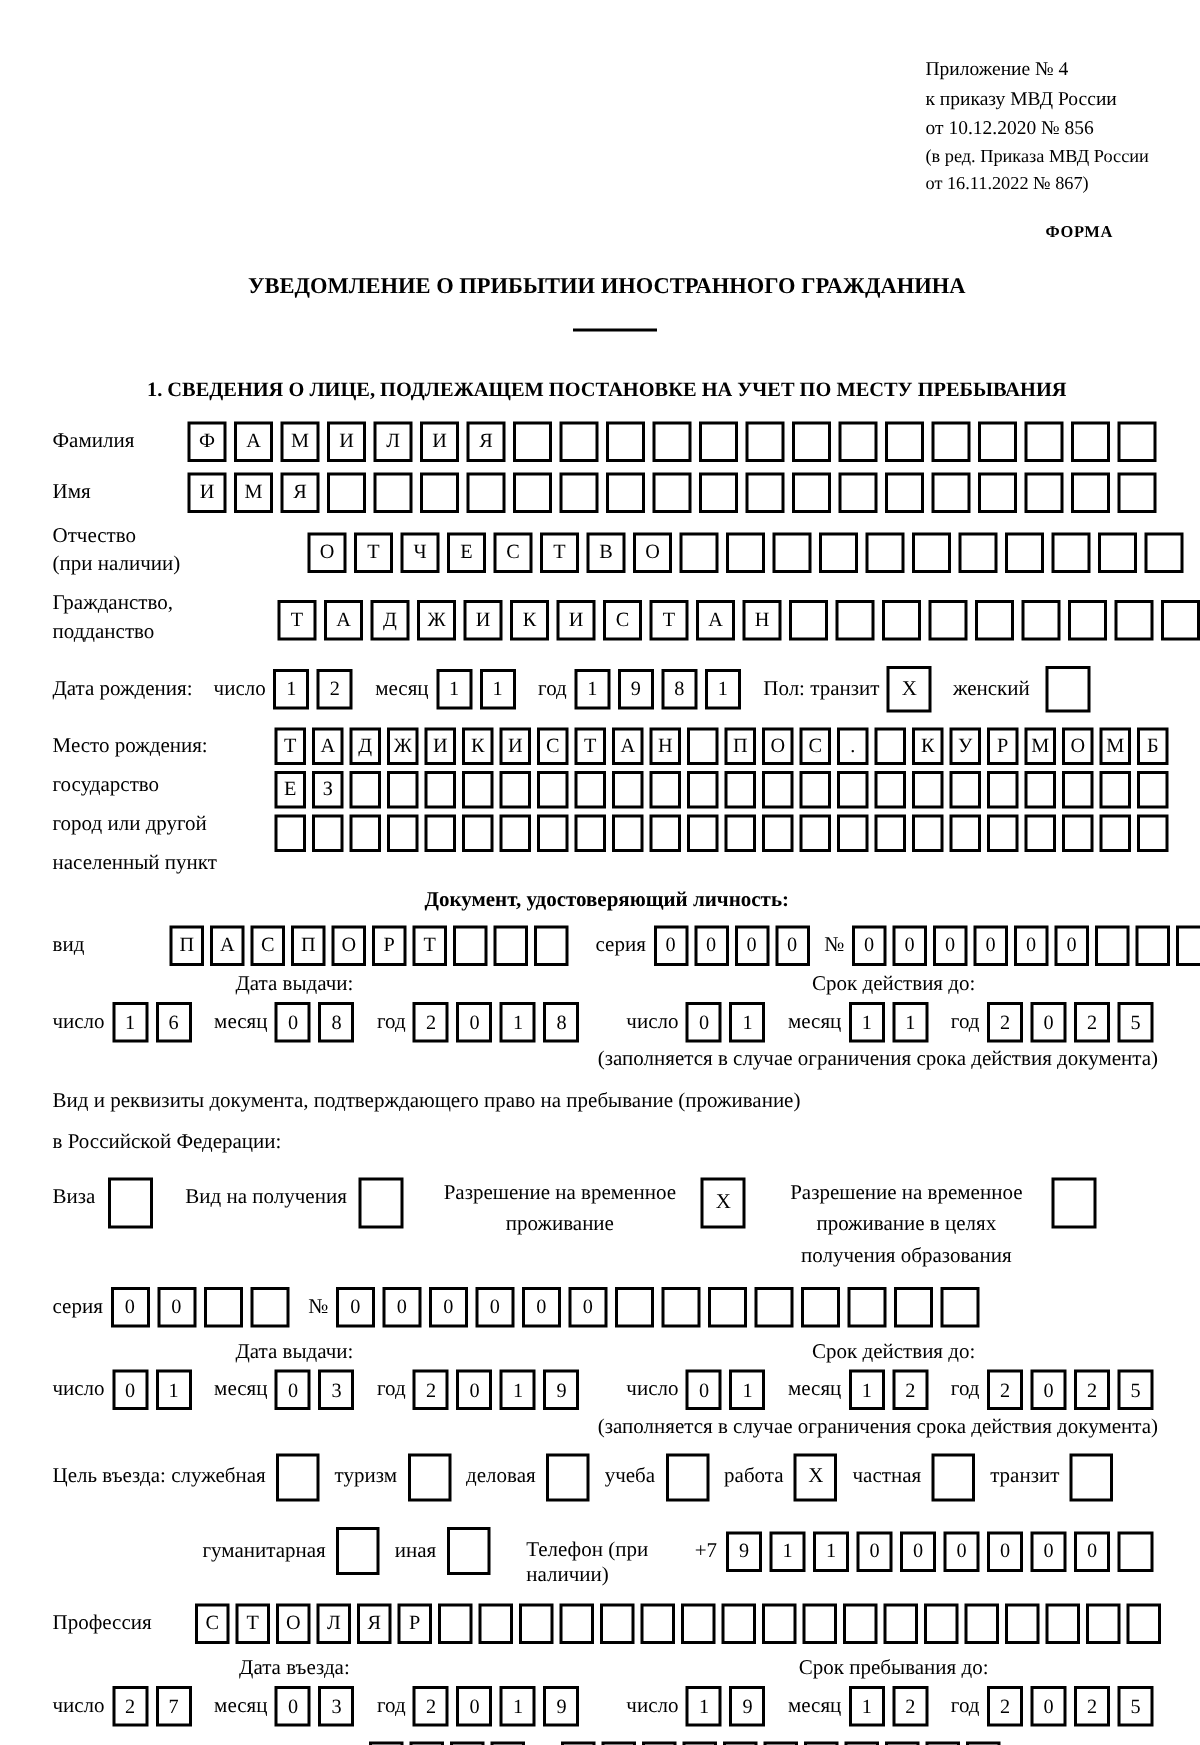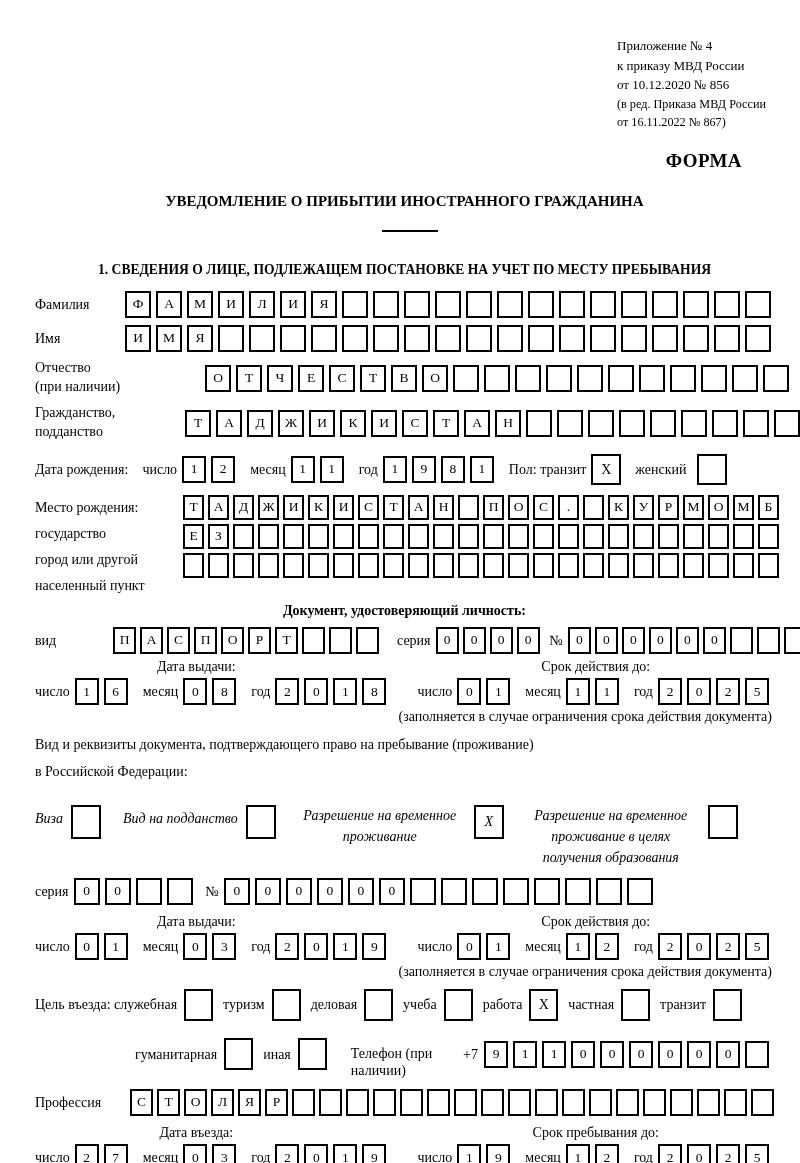--- a/index.html
+++ b/index.html
@@ -2,21 +2,21 @@
 <html><head>
 <meta charset="utf-8">
 <style>
   html,body{margin:0;padding:0;}
   body{width:800px;min-height:1163px;background:#ffffff;color:#000;
        font-family:"Liberation Serif","DejaVu Serif",serif;font-size:14px;line-height:1.25;}
   .page{padding:36px 26px 14px 35px;box-sizing:border-box;}
 
   .appendix{margin-left:582px;font-size:13px;line-height:1.5;}
   .appendix .small{font-size:12.2px;}
-  .forma{font-weight:bold;text-align:right;margin:18px 32px 0 0;font-size:19px;letter-spacing:.4px;}
+  .forma{font-weight:bold;text-align:right;margin:18px 32px 0 0;font-size:11px;letter-spacing:.4px;}
 
   .title{text-align:center;font-weight:bold;font-size:15px;margin-top:15px;line-height:1.75;}
   .blank-line{display:inline-block;width:56px;height:4px;border-bottom:2px solid #000;margin-left:10px;}
 
   .sec-head{font-weight:bold;font-size:13.6px;text-align:center;margin-top:22px;margin-bottom:12px;}
 
   .row{display:flex;align-items:center;margin-top:7px;}
   .lbl{flex:none;}
   .w90{width:90px;} .w170{width:170px;} .w150{width:150px;} .w148{width:148px;} .w78{width:43px;margin-right:35px;} .w95{width:95px;}
   .cells{display:flex;flex:none;}
@@ -39,21 +39,21 @@
   .dg-left{width:390px;}
   .dg-right{flex:1;}
   .date-caption{text-align:center;margin-bottom:3px;}
   .dg-left .date-caption{padding-right:60px;}
   .date-line{display:flex;align-items:center;}
   .dlbl{margin-right:5px;}
   .dlbl2{margin-left:10px;margin-right:5px;}
   .restrict{font-size:14px;text-align:right;margin-top:3px;margin-right:2px;}
 
   .plain{margin-top:10px;}
-  .chk-row{display:flex;align-items:flex-start;margin-top:24px;font-style:italic;}
+  .chk-row{display:flex;align-items:flex-start;margin-top:14px;}
   .checkbox{width:26px;height:30px;flex:none;border:2px solid #000;display:inline-flex;
             align-items:center;justify-content:center;font-size:14px;background:#fff;}
   .chk-label{margin-right:8px;}
   .chk-ml{text-align:center;line-height:1.5;margin:0 8px 0 18px;}
   .purpose-row{display:flex;align-items:center;margin-top:8px;flex-wrap:nowrap;}
   .purpose-row .checkbox{margin:0 10px 0 7px;width:25px;height:28px;}
   .indent100{margin-left:100px;}
 </style>
 </head>
 <body>
@@ -386,21 +386,21 @@
     </div>
   </div>
   <div class="restrict">(заполняется в случае ограничения срока действия документа)</div>
 
   <div class="plain">Вид и реквизиты документа, подтверждающего право на пребывание (проживание)</div>
   <div class="plain">в Российской Федерации:</div>
 
   <div class="chk-row">
     <span class="chk-label" style="margin-top:5px;">Виза</span>
     <span class="checkbox"></span>
-    <span class="chk-label" style="margin-left:22px;margin-top:5px;">Вид на подданство</span>
+    <span class="chk-label" style="margin-left:22px;margin-top:5px;">Вид на получения</span>
     <span class="checkbox"></span>
     <span class="chk-ml" style="width:172px;">
       <span>Разрешение на временное</span><br>
       <span>проживание</span>
     </span>
     <span class="checkbox">X</span>
     <span class="chk-ml" style="width:178px;">
       <span>Разрешение на временное</span><br>
       <span>проживание в целях</span><br>
       <span>получения образования</span>

